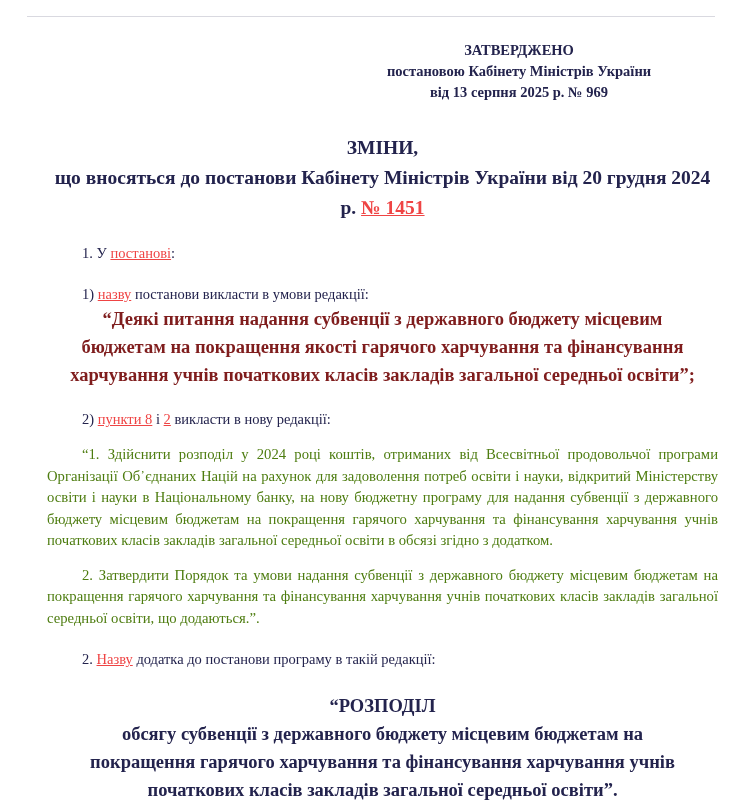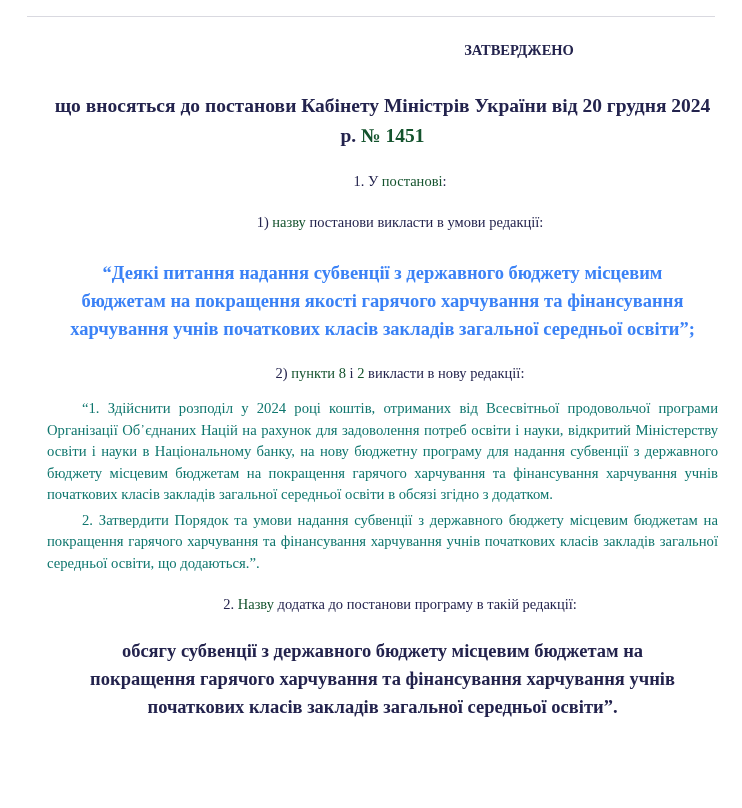--- a/index.html
+++ b/index.html
@@ -64,32 +64,31 @@
   }
   .main-heading .l1 { display: block; }
   .main-heading .l2 { display: block; }
 
   
   .item-line {
     margin-top: 20px;
     text-indent: 35px;
     font-size: 14.5px;
     line-height: 21px;
-    text-align: center;
+    text-align: left;
     color: #23234d;
   }
 
   
   .quoted-title {
-    margin-top: 26px;
     text-align: center;
     font-weight: bold;
     font-size: 18.5px;
     line-height: 28px;
-    color: #3b82f6;
+    color: #7f1d1d;
     padding: 0 20px;
   }
   .quoted-title-2 {
     margin-top: 22px;
     text-align: center;
     font-weight: bold;
     font-size: 18.5px;
     line-height: 28px;
     color: #23234d;
     padding: 0 22px;
@@ -97,58 +96,62 @@
   .qt-head { display: block; }
 
   
   .body-par {
     margin-top: 14px;
     text-align: justify;
     text-align-last: left;
     text-indent: 35px;
     font-size: 14.7px;
     line-height: 21.5px;
-    color: #0f766e;
+    color: #4d7c0f;
     hyphens: none;
   }
-  .body-par.tight { margin-top: 4px; }
+  .body-par.tight { margin-top: 13px; }
 
   a.doclink, .doclink {
-    color: #14532d;
+    color: #ef4444;
+    text-decoration: underline;
     cursor: pointer;
   }
   .nowrap { white-space: nowrap; }
 </style>
 </head>
 <body>
 
 <div class="page">
 
   <div class="top-rule"></div>
 
   <div class="content">
 
     <div class="approval">
       <div>ЗАТВЕРДЖЕНО</div>
+      <div>постановою Кабінету Міністрів України</div>
+      <div>від 13 серпня 2025 р. № 969</div>
     </div>
 
     <div class="main-heading">
+      <span class="l1">ЗМІНИ,</span>
       <span class="l2"><span>що вносяться до постанови Кабінету Міністрів України від 20 грудня 2024 р. </span><a class="doclink nowrap">№ 1451</a></span>
     </div>
 
     <div class="item-line"><span>1. У </span><a class="doclink">постанові</a><span>:</span></div>
 
     <div class="item-line"><span>1) </span><a class="doclink">назву</a><span> постанови викласти в умови редакції:</span></div>
 
     <div class="quoted-title">“Деякі питання надання субвенції з державного бюджету місцевим бюджетам на покращення якості гарячого харчування та фінансування харчування учнів початкових класів закладів загальної середньої освіти”;</div>
 
     <div class="item-line"><span>2) </span><a class="doclink">пункти 8</a><span> і </span><a class="doclink">2</a><span> викласти в нову редакції:</span></div>
 
     <div class="body-par">“1. Здійснити розподіл у 2024 році коштів, отриманих від Всесвітньої продовольчої програми Організації Об᾽єднаних Націй на рахунок для задоволення потреб освіти і науки, відкритий Міністерству освіти і науки в Національному банку, на нову бюджетну програму для надання субвенції з державного бюджету місцевим бюджетам на покращення гарячого харчування та фінансування харчування учнів початкових класів закладів загальної середньої освіти в обсязі згідно з додатком.</div>
 
     <div class="body-par tight">2. Затвердити Порядок та умови надання субвенції з державного бюджету місцевим бюджетам на покращення гарячого харчування та фінансування харчування учнів початкових класів закладів загальної середньої освіти, що додаються.”.</div>
 
     <div class="item-line"><span>2. </span><a class="doclink">Назву</a><span> додатка до постанови програму в такій редакції:</span></div>
 
-    <div class="quoted-title-2"><span>обсягу субвенції з державного бюджету місцевим бюджетам на покращення гарячого харчування та фінансування харчування учнів початкових класів закладів загальної середньої освіти”.</span></div>
+    <div class="quoted-title-2"><span class="qt-head">“РОЗПОДІЛ</span><span>обсягу субвенції з державного бюджету місцевим бюджетам на покращення гарячого харчування та фінансування харчування учнів початкових класів закладів загальної середньої освіти”.</span></div>
 
   </div>
 </div>
 
 </body></html>

